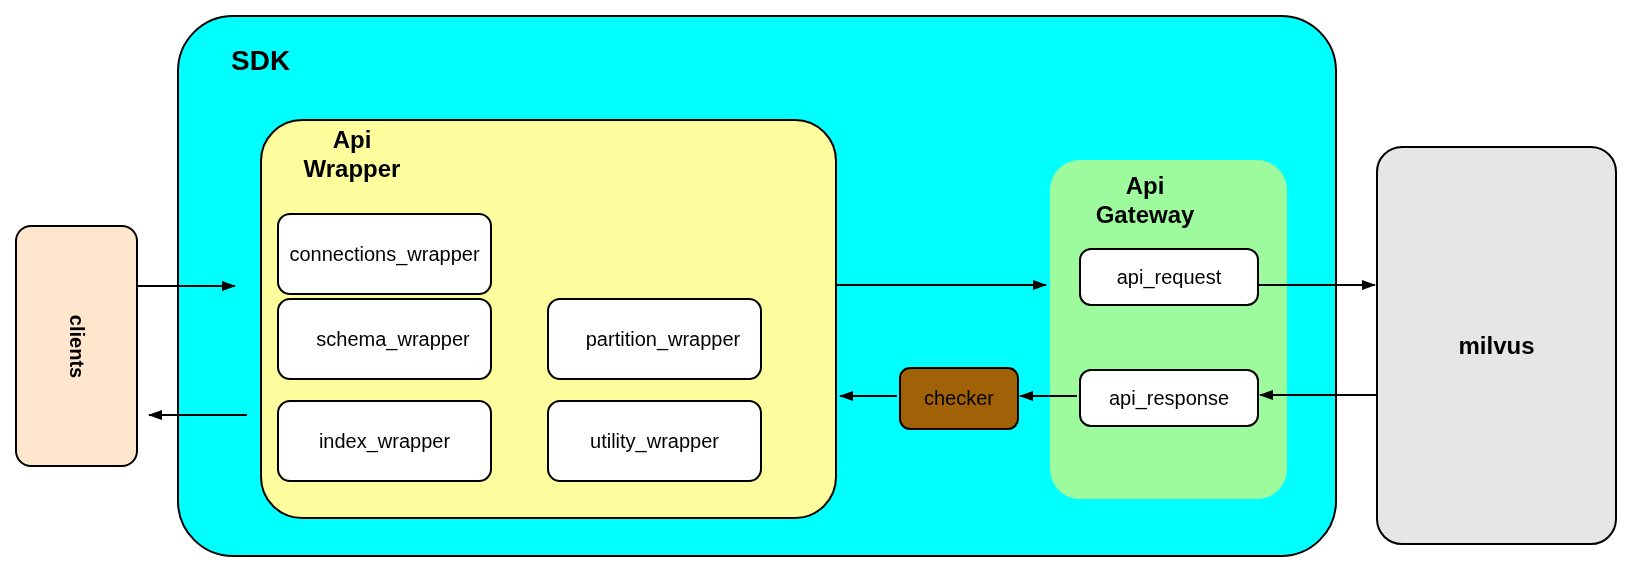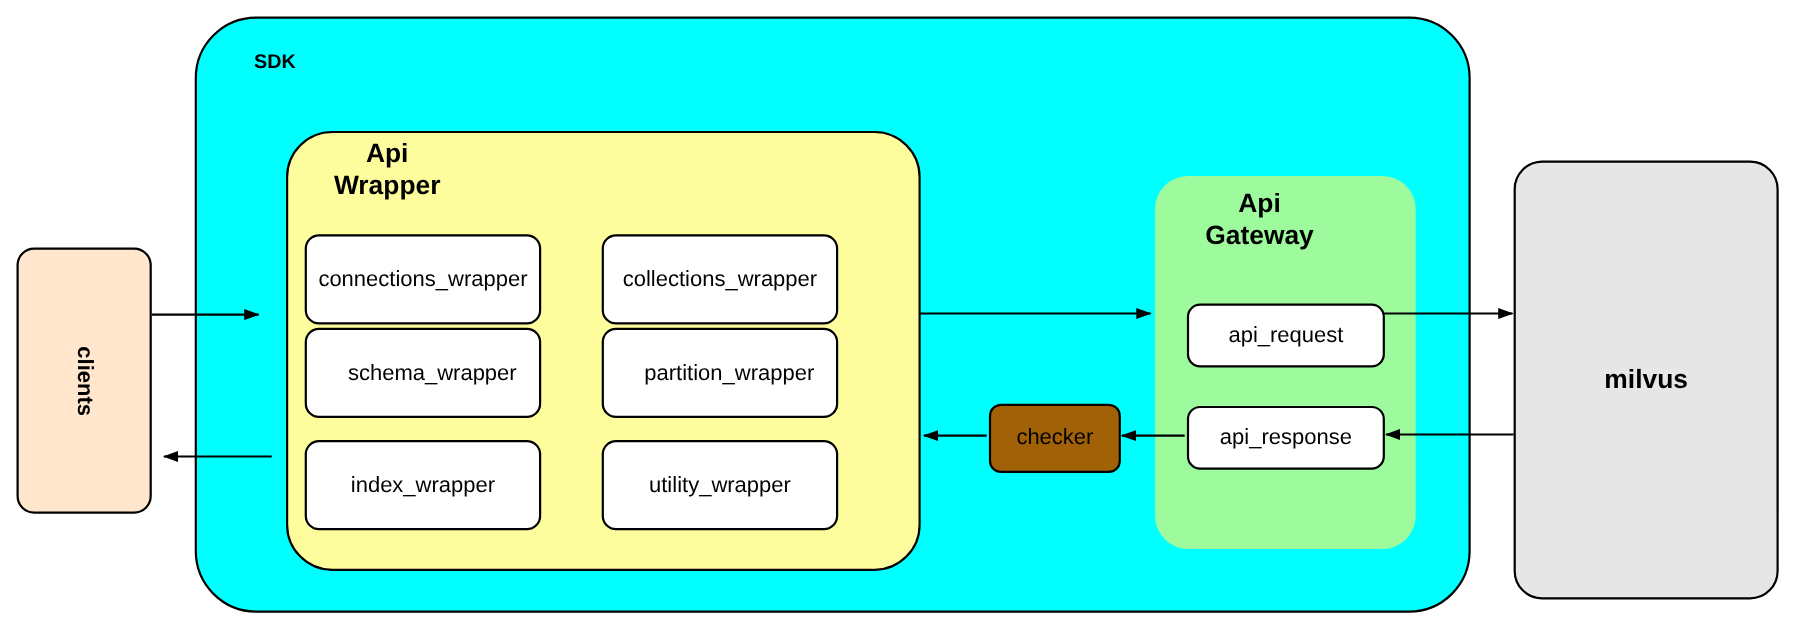--- a/index.html
+++ b/index.html
@@ -24,21 +24,21 @@
     font-weight:bold;font-size:20px;white-space:nowrap;
   }
 
   
   .sdk{
     left:177px;top:15px;width:1160px;height:542px;
     background:#00FFFF;border:2px solid #000;border-radius:56px;
   }
   .sdk-label{
     position:absolute;left:52px;top:30px;
-    font-weight:bold;font-size:18px;line-height:1;
+    font-weight:bold;font-size:28px;line-height:1;
   }
 
   
   .api-wrapper{
     left:81px;top:102px;width:577px;height:400px;
     background:#FDFD9D;border:2px solid #000;border-radius:42px;
   }
   .two-line-label{
     position:absolute;text-align:center;
     font-weight:bold;font-size:24px;line-height:29px;padding-left:28px;
@@ -63,21 +63,21 @@
     font-size:20px;
   }
 
   
   .api-gateway{
     left:871px;top:143px;width:237px;height:339px;
     background:#9DFB9D;border-radius:30px;
   }
   .gateway-label{left:6px;top:11px;width:122px;}
   .gw-box{width:180px;height:58px;left:29px;border-radius:12px;}
-  .gw-req{top:116px;}
+  .gw-req{top:88px;}
   .gw-resp{top:209px;}
 
   
   .milvus{
     left:1376px;top:146px;width:241px;height:399px;
     background:#E6E6E6;border:2px solid #000;border-radius:26px;
     display:flex;align-items:center;justify-content:center;
     font-weight:bold;font-size:24px;
   }
 
@@ -98,21 +98,20 @@
 
   <div class="box sdk">
     <span class="sdk-label">SDK</span>
 
     <div class="box api-wrapper">
       <div class="two-line-label wrapper-label">
         <div>Api</div>
         <div>Wrapper</div>
       </div>
       <div class="wbox w215 r1 c1">connections_wrapper</div>
-      <div class="wbox w215 r1 c2">collections_wrapper</div>
       <div class="wbox w215 r2 c1">schema_wrapper</div>
       <div class="wbox w215 r2 c2">partition_wrapper</div>
       <div class="wbox w215 r3 c2">utility_wrapper</div>
       <div class="wbox w215 r3 c1">index_wrapper</div>
     </div>
 
     <div class="box checker">checker</div>
 
     <div class="box api-gateway">
       <div class="two-line-label gateway-label">

